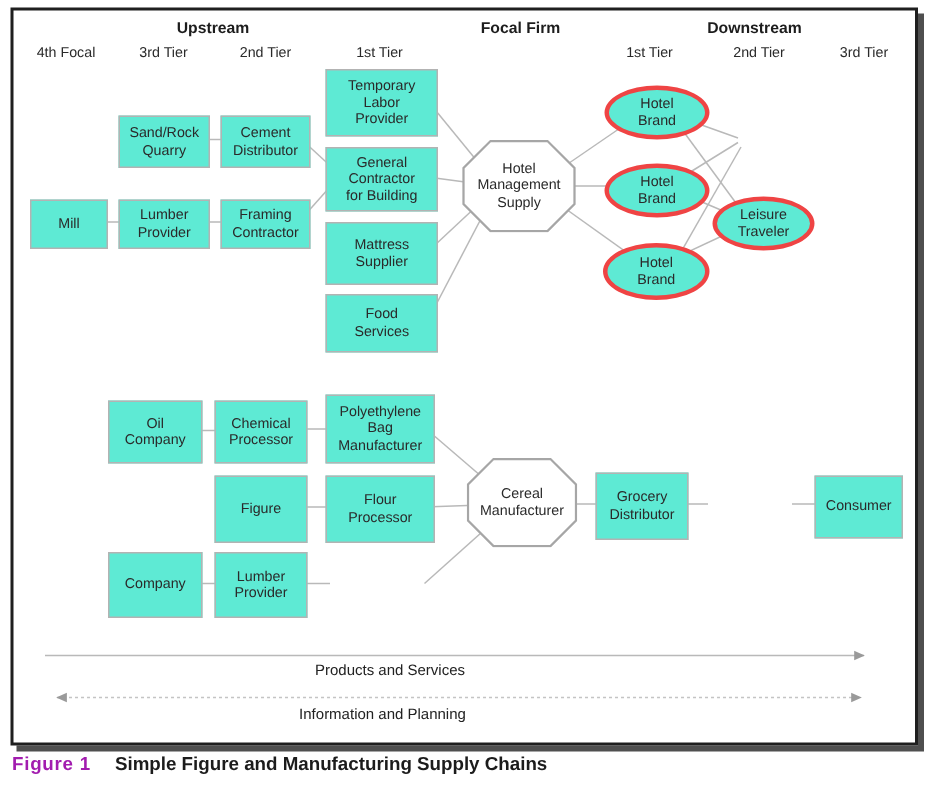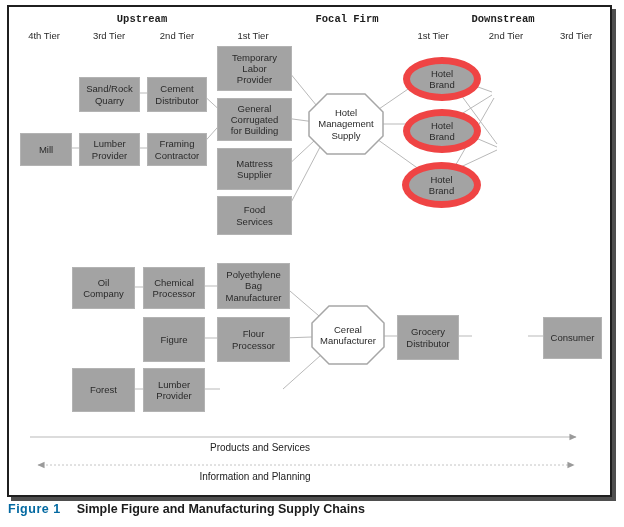--- a/index.html
+++ b/index.html
@@ -6,37 +6,37 @@
   .stage{
     position:relative;width:624px;height:527px;background:#fff;overflow:hidden;
     font-family:"Liberation Sans","DejaVu Sans",sans-serif;color:#2a2a2a;
   }
   .frame{
     position:absolute;left:7px;top:5px;width:601px;height:488px;
     border:2px solid #1f1f1f;background:#fff;box-shadow:4px 4px 0 #4f4f4f;z-index:0;
   }
   .lines{position:absolute;left:0;top:0;width:624px;height:527px;z-index:1;pointer-events:none;}
   .hdr{position:absolute;transform:translateX(-50%);font-weight:bold;font-size:10.5px;
-    white-space:nowrap;z-index:2;color:#1d1d1d;font-family:Liberation Mono, monospace;}
+    white-space:nowrap;z-index:2;color:#1d1d1d;}
   .tier{position:absolute;transform:translateX(-50%);font-size:9.5px;white-space:nowrap;
     z-index:2;color:#2a2a2a;}
   .node{
     position:absolute;display:flex;align-items:center;justify-content:center;text-align:center;
-    background:#a3a3a3;border:1px solid #b3b3b3;font-size:9.5px;line-height:1.18;z-index:2;
+    background:#5eead4;border:1px solid #b3b3b3;font-size:9.5px;line-height:1.18;z-index:2;
   }
   .node .lbl{display:inline-block;}
-  .ellipse{border-radius:50%;border:7px solid #ef4444;}
+  .ellipse{border-radius:50%;border:3px solid #ef4444;}
   .oct{border:none;background:transparent;}
   .oct svg{position:absolute;left:0;top:0;}
   .oct .lbl{position:relative;z-index:1;}
   .flowlabel{position:absolute;transform:translateX(-50%);font-size:10px;white-space:nowrap;
     z-index:2;color:#222;}
   .caption{position:absolute;left:8px;top:502px;display:flex;gap:16px;align-items:baseline;
     font-weight:bold;font-size:12.5px;z-index:2;}
-  .caption .fig{color:#0369a1;letter-spacing:0.5px;}
+  .caption .fig{color:#a21caf;letter-spacing:0.5px;}
   .caption .ttl{color:#1c1c1c;}
 </style>
 </head>
 <body>
 
 <div class="stage">
 
   <div class="frame"></div>
 
   <svg class="lines" width="624" height="527" viewBox="0 0 624 527">
@@ -81,21 +81,21 @@
     <g>
       <line x1="30" y1="437" x2="576" y2="437" stroke="#b9b9b9" stroke-width="1" marker-end="url(#arr)"></line>
       <line x1="38" y1="465" x2="574" y2="465" stroke="#c4c4c4" stroke-width="1" stroke-dasharray="2 2" marker-start="url(#arr)" marker-end="url(#arr)"></line>
     </g>
   </svg>
 
   <div class="hdr" style="left:142px;top:13px">Upstream</div>
   <div class="hdr" style="left:347px;top:13px">Focal Firm</div>
   <div class="hdr" style="left:503px;top:13px">Downstream</div>
 
-  <div class="tier" style="left:44px;top:30px">4th Tier</div>
+  <div class="tier" style="left:44px;top:30px">4th Focal</div>
   <div class="tier" style="left:109px;top:30px">3rd Tier</div>
   <div class="tier" style="left:177px;top:30px">2nd Tier</div>
   <div class="tier" style="left:253px;top:30px">1st Tier</div>
   <div class="tier" style="left:433px;top:30px">1st Tier</div>
   <div class="tier" style="left:506px;top:30px">2nd Tier</div>
   <div class="tier" style="left:576px;top:30px">3rd Tier</div>
 
   <div class="node" style="left:20px;top:133px;width:50px;height:31px">
     <span class="lbl">Mill</span>
     </div>
@@ -108,21 +108,21 @@
   <div class="node" style="left:79px;top:133px;width:59px;height:31px">
     <span class="lbl" style="max-width:50px">Lumber Provider</span>
     </div>
   <div class="node" style="left:147px;top:133px;width:58px;height:31px">
     <span class="lbl" style="max-width:52px">Framing Contractor</span>
     </div>
   <div class="node" style="left:217px;top:46px;width:73px;height:43px">
     <span class="lbl" style="max-width:50px">Temporary Labor Provider</span>
     </div>
   <div class="node" style="left:217px;top:98px;width:73px;height:41px">
-    <span class="lbl" style="max-width:56px">General Corrugated for Building</span>
+    <span class="lbl" style="max-width:56px">General Contractor for Building</span>
     </div>
   <div class="node" style="left:217px;top:148px;width:73px;height:40px">
     <span class="lbl" style="max-width:56px">Mattress Supplier</span>
     </div>
   <div class="node" style="left:217px;top:196px;width:73px;height:37px">
     <span class="lbl" style="max-width:50px">Food Services</span>
     </div>
 
   <div class="node oct" style="left:308px;top:93px;width:76px;height:62px">
     <svg width="76" height="62" viewBox="0 0 76 62">
@@ -133,38 +133,41 @@
 
   <div class="node ellipse" style="left:403px;top:57px;width:64px;height:30px">
     <span class="lbl" style="max-width:34px">Hotel Brand</span>
     </div>
   <div class="node ellipse" style="left:403px;top:109px;width:64px;height:30px">
     <span class="lbl" style="max-width:34px">Hotel Brand</span>
     </div>
   <div class="node ellipse" style="left:402px;top:162px;width:65px;height:32px">
     <span class="lbl" style="max-width:34px">Hotel Brand</span>
     </div>
+  <div class="node ellipse" style="left:475px;top:131px;width:62px;height:30px">
+    <span class="lbl" style="max-width:44px">Leisure Traveler</span>
+    </div>
 
   <div class="node" style="left:72px;top:267px;width:61px;height:40px">
     <span class="lbl" style="max-width:52px">Oil Company</span>
     </div>
   <div class="node" style="left:143px;top:267px;width:60px;height:40px">
     <span class="lbl" style="max-width:52px">Chemical Processor</span>
     </div>
   <div class="node" style="left:217px;top:263px;width:71px;height:44px">
     <span class="lbl" style="max-width:62px">Polyethylene Bag Manufacturer</span>
     </div>
   <div class="node" style="left:143px;top:317px;width:60px;height:43px">
     <span class="lbl">Figure</span>
     </div>
   <div class="node" style="left:217px;top:317px;width:71px;height:43px">
     <span class="lbl" style="max-width:52px">Flour Processor</span>
     </div>
   <div class="node" style="left:72px;top:368px;width:61px;height:42px">
-    <span class="lbl">Forest</span>
+    <span class="lbl">Company</span>
     </div>
   <div class="node" style="left:143px;top:368px;width:60px;height:42px">
     <span class="lbl" style="max-width:50px">Lumber Provider</span>
     </div>
 
   <div class="node oct" style="left:311px;top:305px;width:74px;height:60px">
     <svg width="74" height="60" viewBox="0 0 74 60">
       <polygon points="18,1 56,1 73,18 73,42 56,59 18,59 1,42 1,18" fill="#fff" stroke="#a6a6a6" stroke-width="1.5"></polygon>
     </svg>
     <span class="lbl" style="max-width:66px">Cereal Manufacturer</span>

